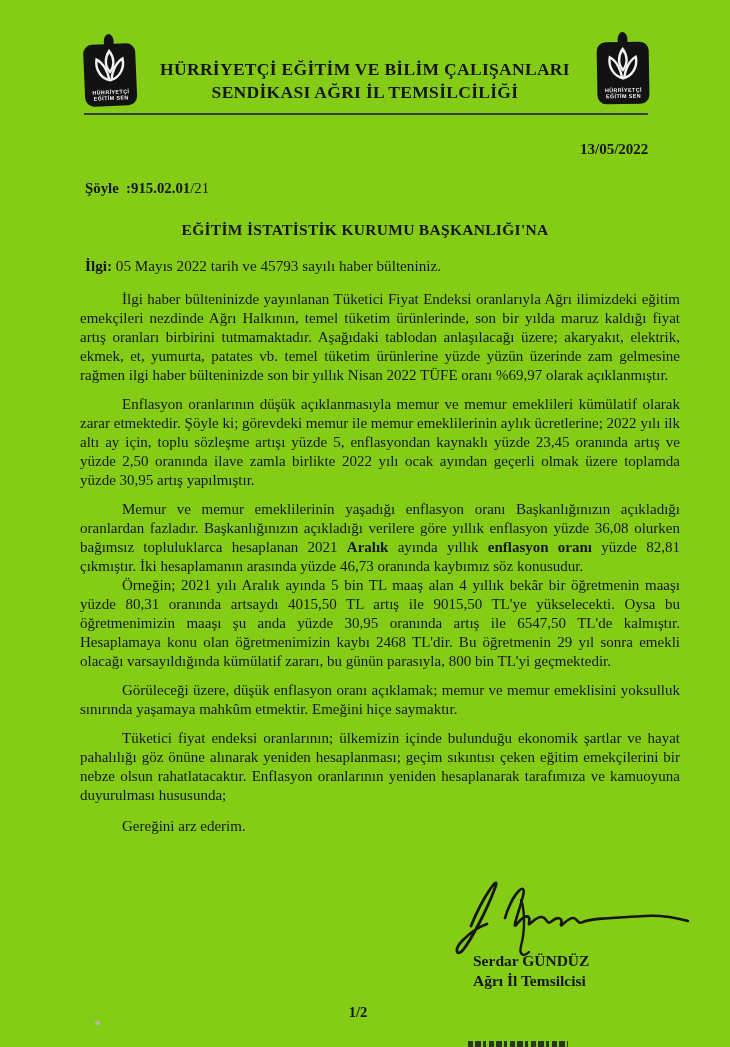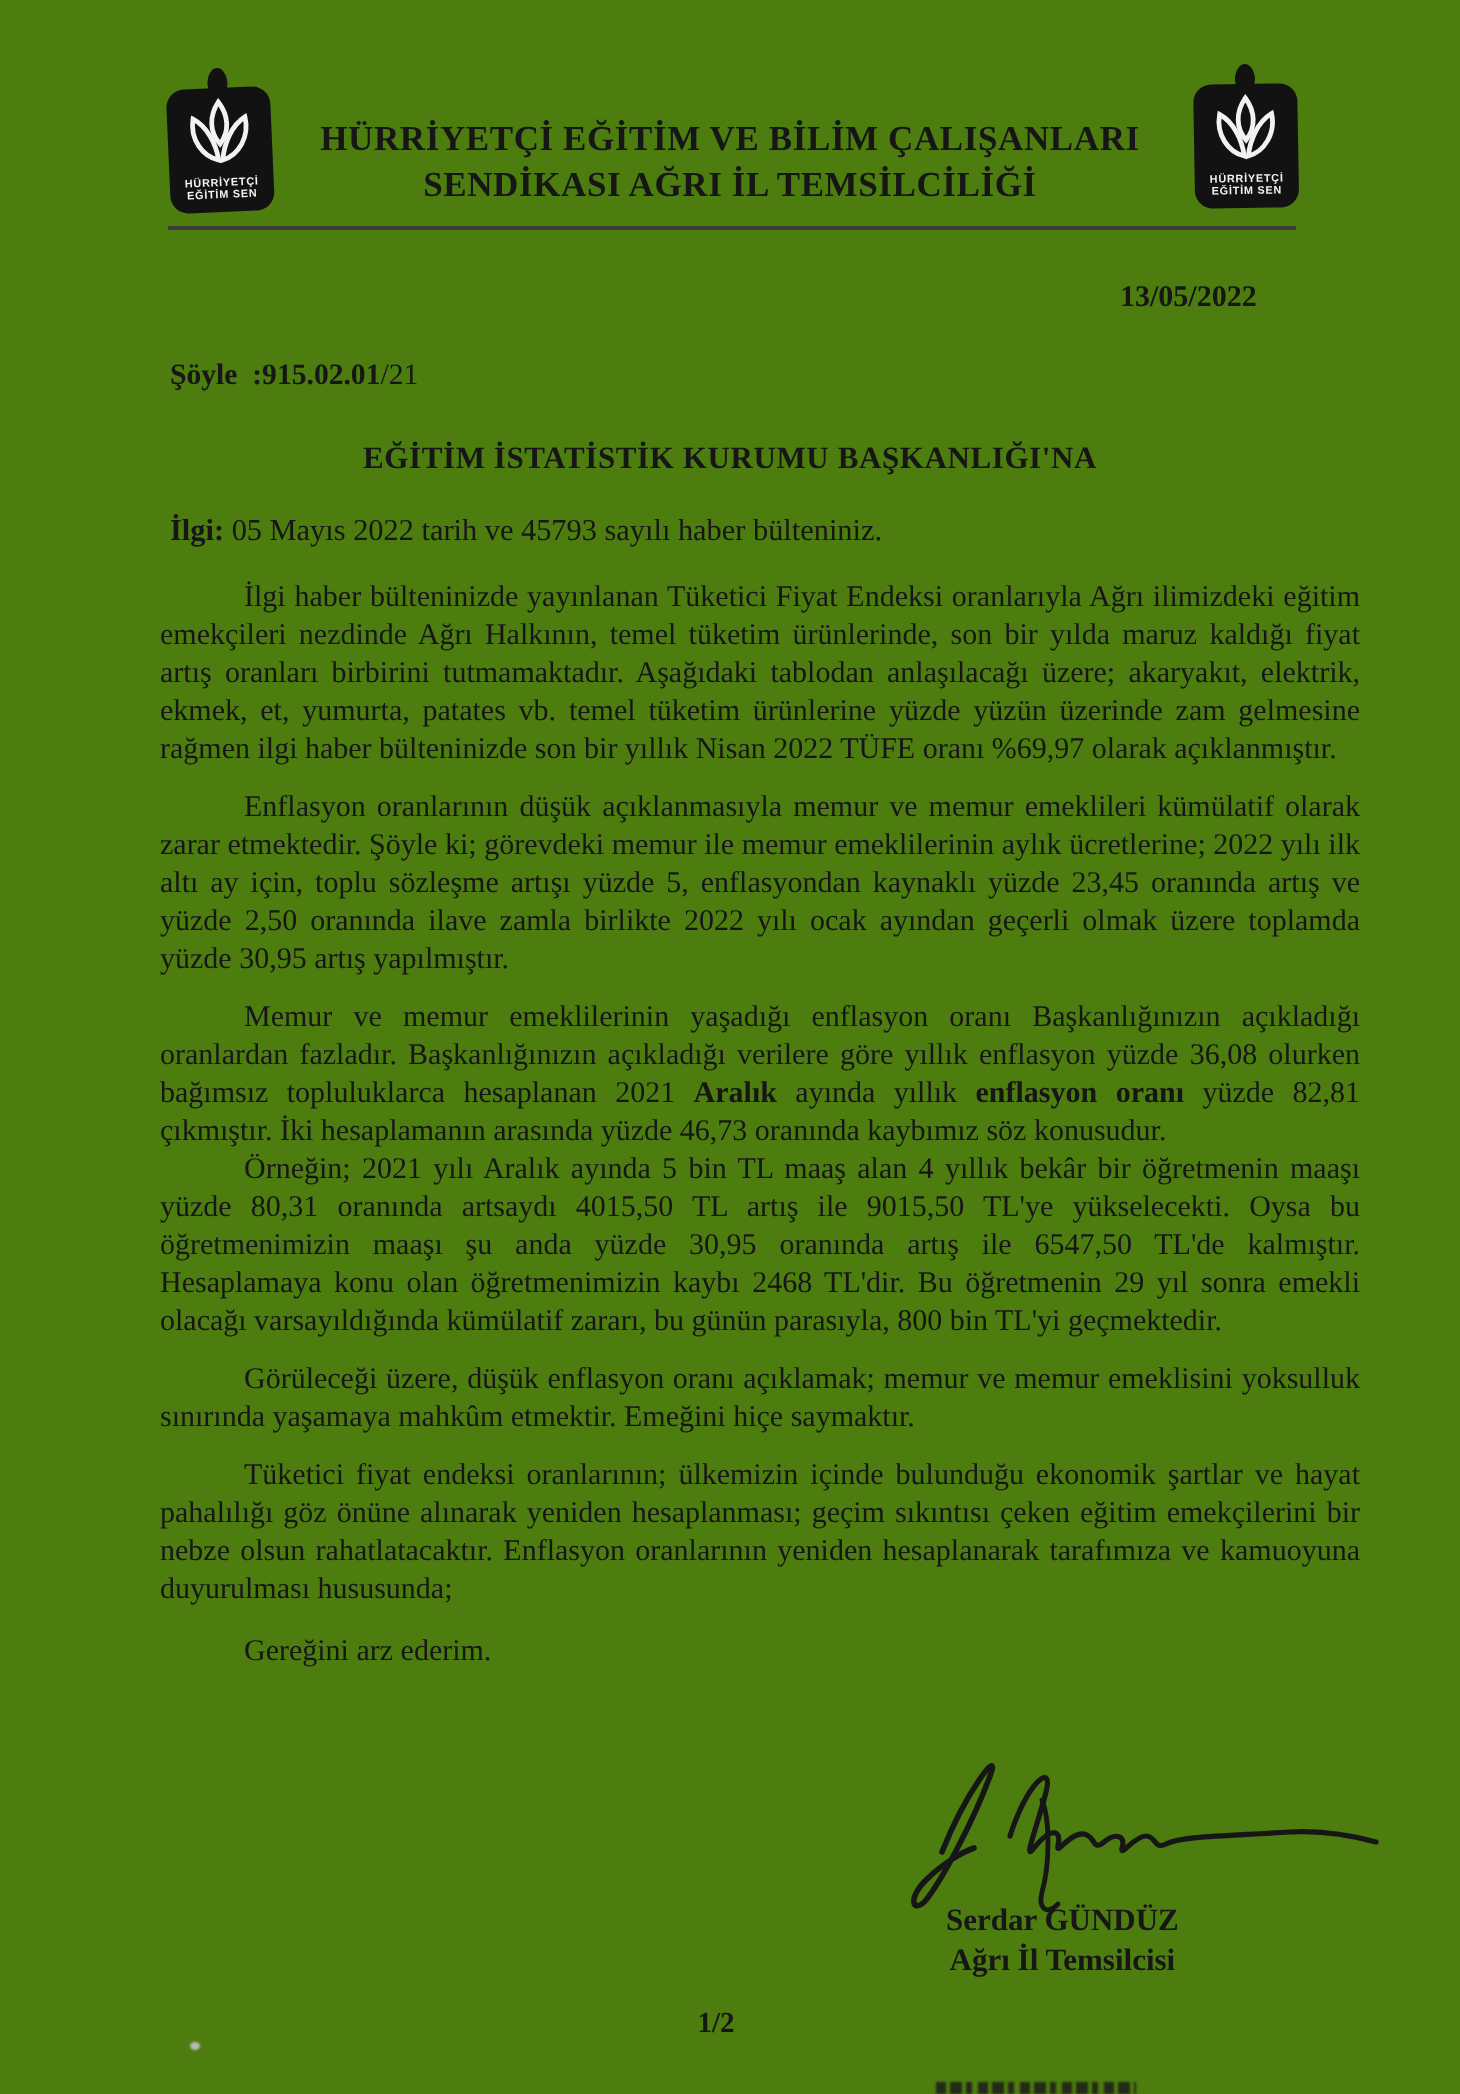--- a/index.html
+++ b/index.html
@@ -1,21 +1,21 @@
 <!DOCTYPE html>
 <html lang="tr"><head>
 <meta charset="utf-8">
 <style>
   html,body{margin:0;padding:0;}
   body{background:#d9d9d9;}
   .page{
     position:relative;
     width:730px;height:1047px;
     margin:0 auto;
-    background:#4d7c0f;
+    background:#84cc16;
     font-family:"Liberation Serif", serif;
     color:#161616;
     overflow:hidden;
   }
   
   .org-title{
     position:absolute;left:120px;right:120px;top:58px;
     text-align:center;font-weight:bold;font-size:17.5px;line-height:23px;
     letter-spacing:.3px;
   }
@@ -39,41 +39,41 @@
   }
   .logo-emblem{position:absolute;top:3px;left:6px;}
   .logo-text{
     font-family:"Liberation Sans", sans-serif;
     color:#f3f3f3;font-size:5.4px;line-height:6.6px;font-weight:bold;
     letter-spacing:.4px;text-align:center;white-space:nowrap;
   }
   
   .meta{position:absolute;left:85px;top:141px;font-size:14.8px;line-height:19px;white-space:pre;}
   .meta b{font-weight:bold;}
-  .doc-date{position:absolute;left:560px;top:141px;font-weight:bold;font-size:15px;}
+  .doc-date{position:absolute;left:580px;top:141px;font-weight:bold;font-size:15px;}
   
   .recipient{
     position:absolute;left:0;right:0;top:221px;text-align:center;
     font-weight:bold;font-size:15.5px;letter-spacing:.3px;
   }
   .reference{position:absolute;left:85px;top:257px;font-size:15.2px;}
   .reference b{font-weight:bold;}
   
   .body-text{
     position:absolute;left:80px;top:290px;width:600px;
     font-size:15px;line-height:19px;text-align:justify;
   }
   .body-text p{margin:0 0 10px;text-indent:42px;}
   .body-text p.no-bottom-gap{margin-bottom:0;}
   .body-text p.closing{margin-top:12px;text-align:left;}
   
   .signature-svg{position:absolute;left:425px;top:866px;}
   .signer{
     position:absolute;left:473px;top:951px;
-    font-weight:bold;font-size:15.5px;line-height:19.5px;text-align:center;
+    font-weight:bold;font-size:15.5px;line-height:19.5px;
   }
   
   .page-number{
     position:absolute;left:0;right:14px;top:1004px;text-align:center;
     font-weight:bold;font-size:14.5px;
   }
   .cutoff-artifact{
     position:absolute;left:468px;top:1041px;width:100px;height:6px;
     background:repeating-linear-gradient(90deg,
       #1c1c1c 0 5px,transparent 5px 7px,

